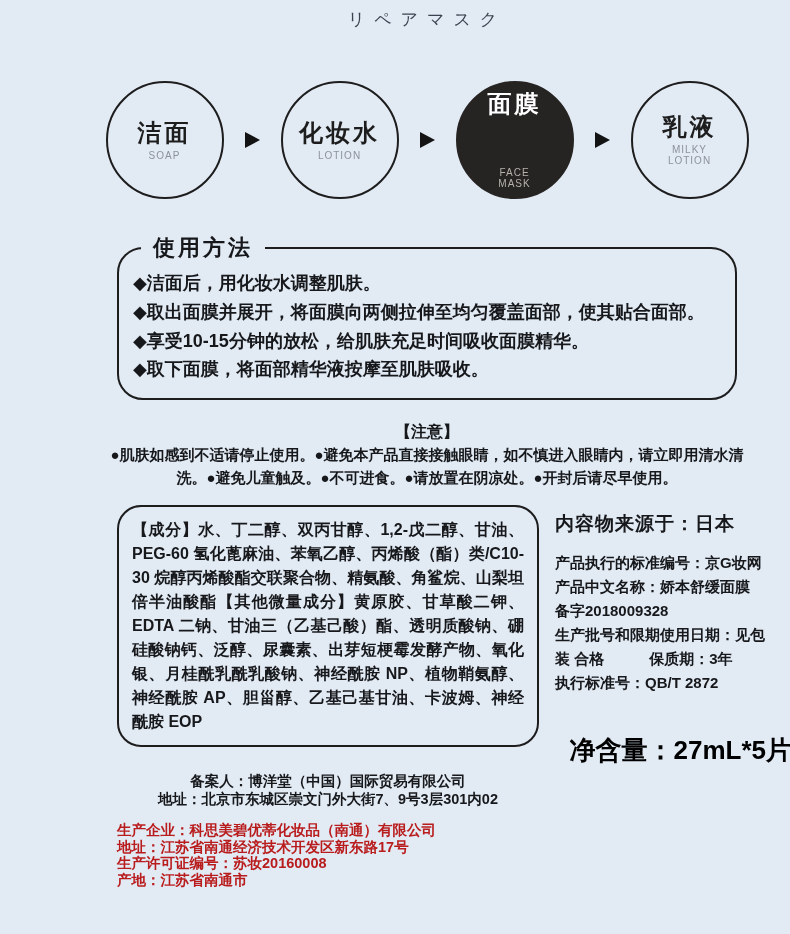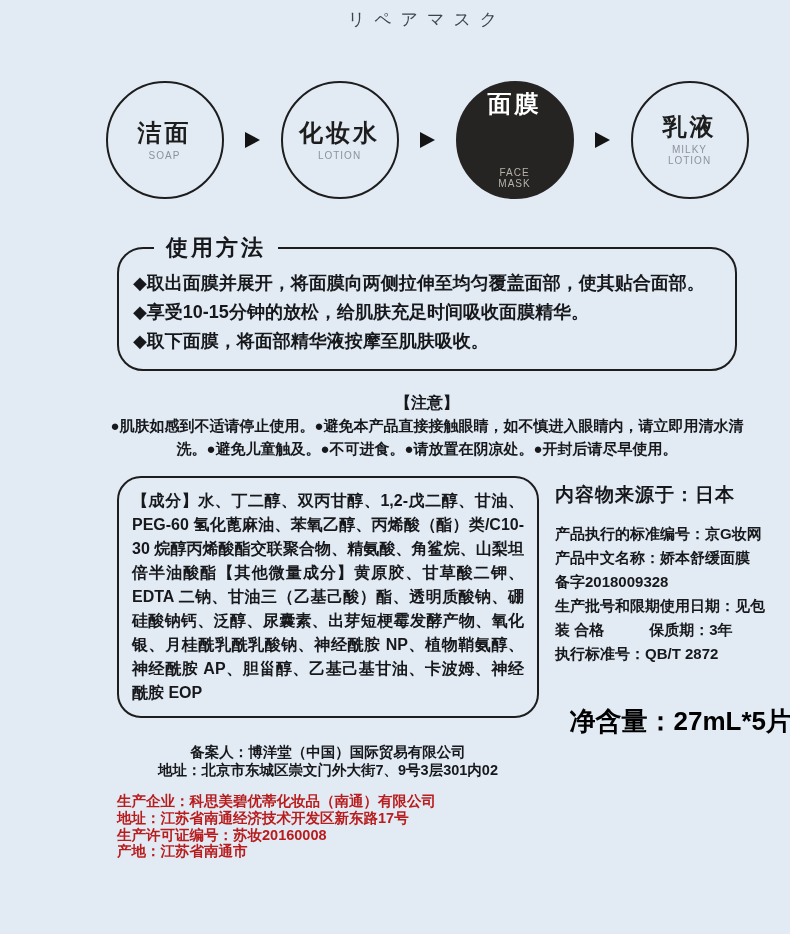--- a/index.html
+++ b/index.html
@@ -41,21 +41,21 @@
     border-top:8px solid transparent;
     border-bottom:8px solid transparent;
   }
   
   .usage-box{
     position:relative;margin:48px 85px 0 85px;
     border:2.5px solid #1d1d1d;border-radius:26px;
     padding:20px 8px 14px 14px;box-sizing:border-box;
   }
   .usage-title{
-    position:absolute;top:-16px;left:35px;
+    position:absolute;top:-16px;left:22px;
     background:#e2eaf4;padding:0 12px;
     font-size:22px;font-weight:bold;letter-spacing:3px;color:#16181b;
   }
   .usage-bullet{
     font-size:18px;font-weight:bold;color:#16181b;line-height:1.6;
     white-space:nowrap;
   }
   
   .notice{margin:22px auto 0 auto;width:650px;text-align:center;}
   .notice-title{font-size:16px;font-weight:bold;color:#16181b;}
@@ -108,20 +108,21 @@
     <div class="step-arrow"></div>
     <div class="step-circle">
       <div class="step-cn">乳液</div>
       <div class="step-en">MILKY
 LOTION</div>
     </div>
   </div>
 
   <div class="usage-box">
     <div class="usage-title">使用方法</div>
+    <div class="usage-bullet">◆洁面后，用化妆水调整肌肤。</div>
     <div class="usage-bullet">◆取出面膜并展开，将面膜向两侧拉伸至均匀覆盖面部，使其贴合面部。</div>
     <div class="usage-bullet">◆享受10-15分钟的放松，给肌肤充足时间吸收面膜精华。</div>
     <div class="usage-bullet">◆取下面膜，将面部精华液按摩至肌肤吸收。</div>
   </div>
 
   <div class="notice">
     <div class="notice-title">【注意】</div>
     <div class="notice-text">●肌肤如感到不适请停止使用。●避免本产品直接接触眼睛，如不慎进入眼睛内，请立即用清水清洗。●避免儿童触及。●不可进食。●请放置在阴凉处。●开封后请尽早使用。</div>
   </div>
 

